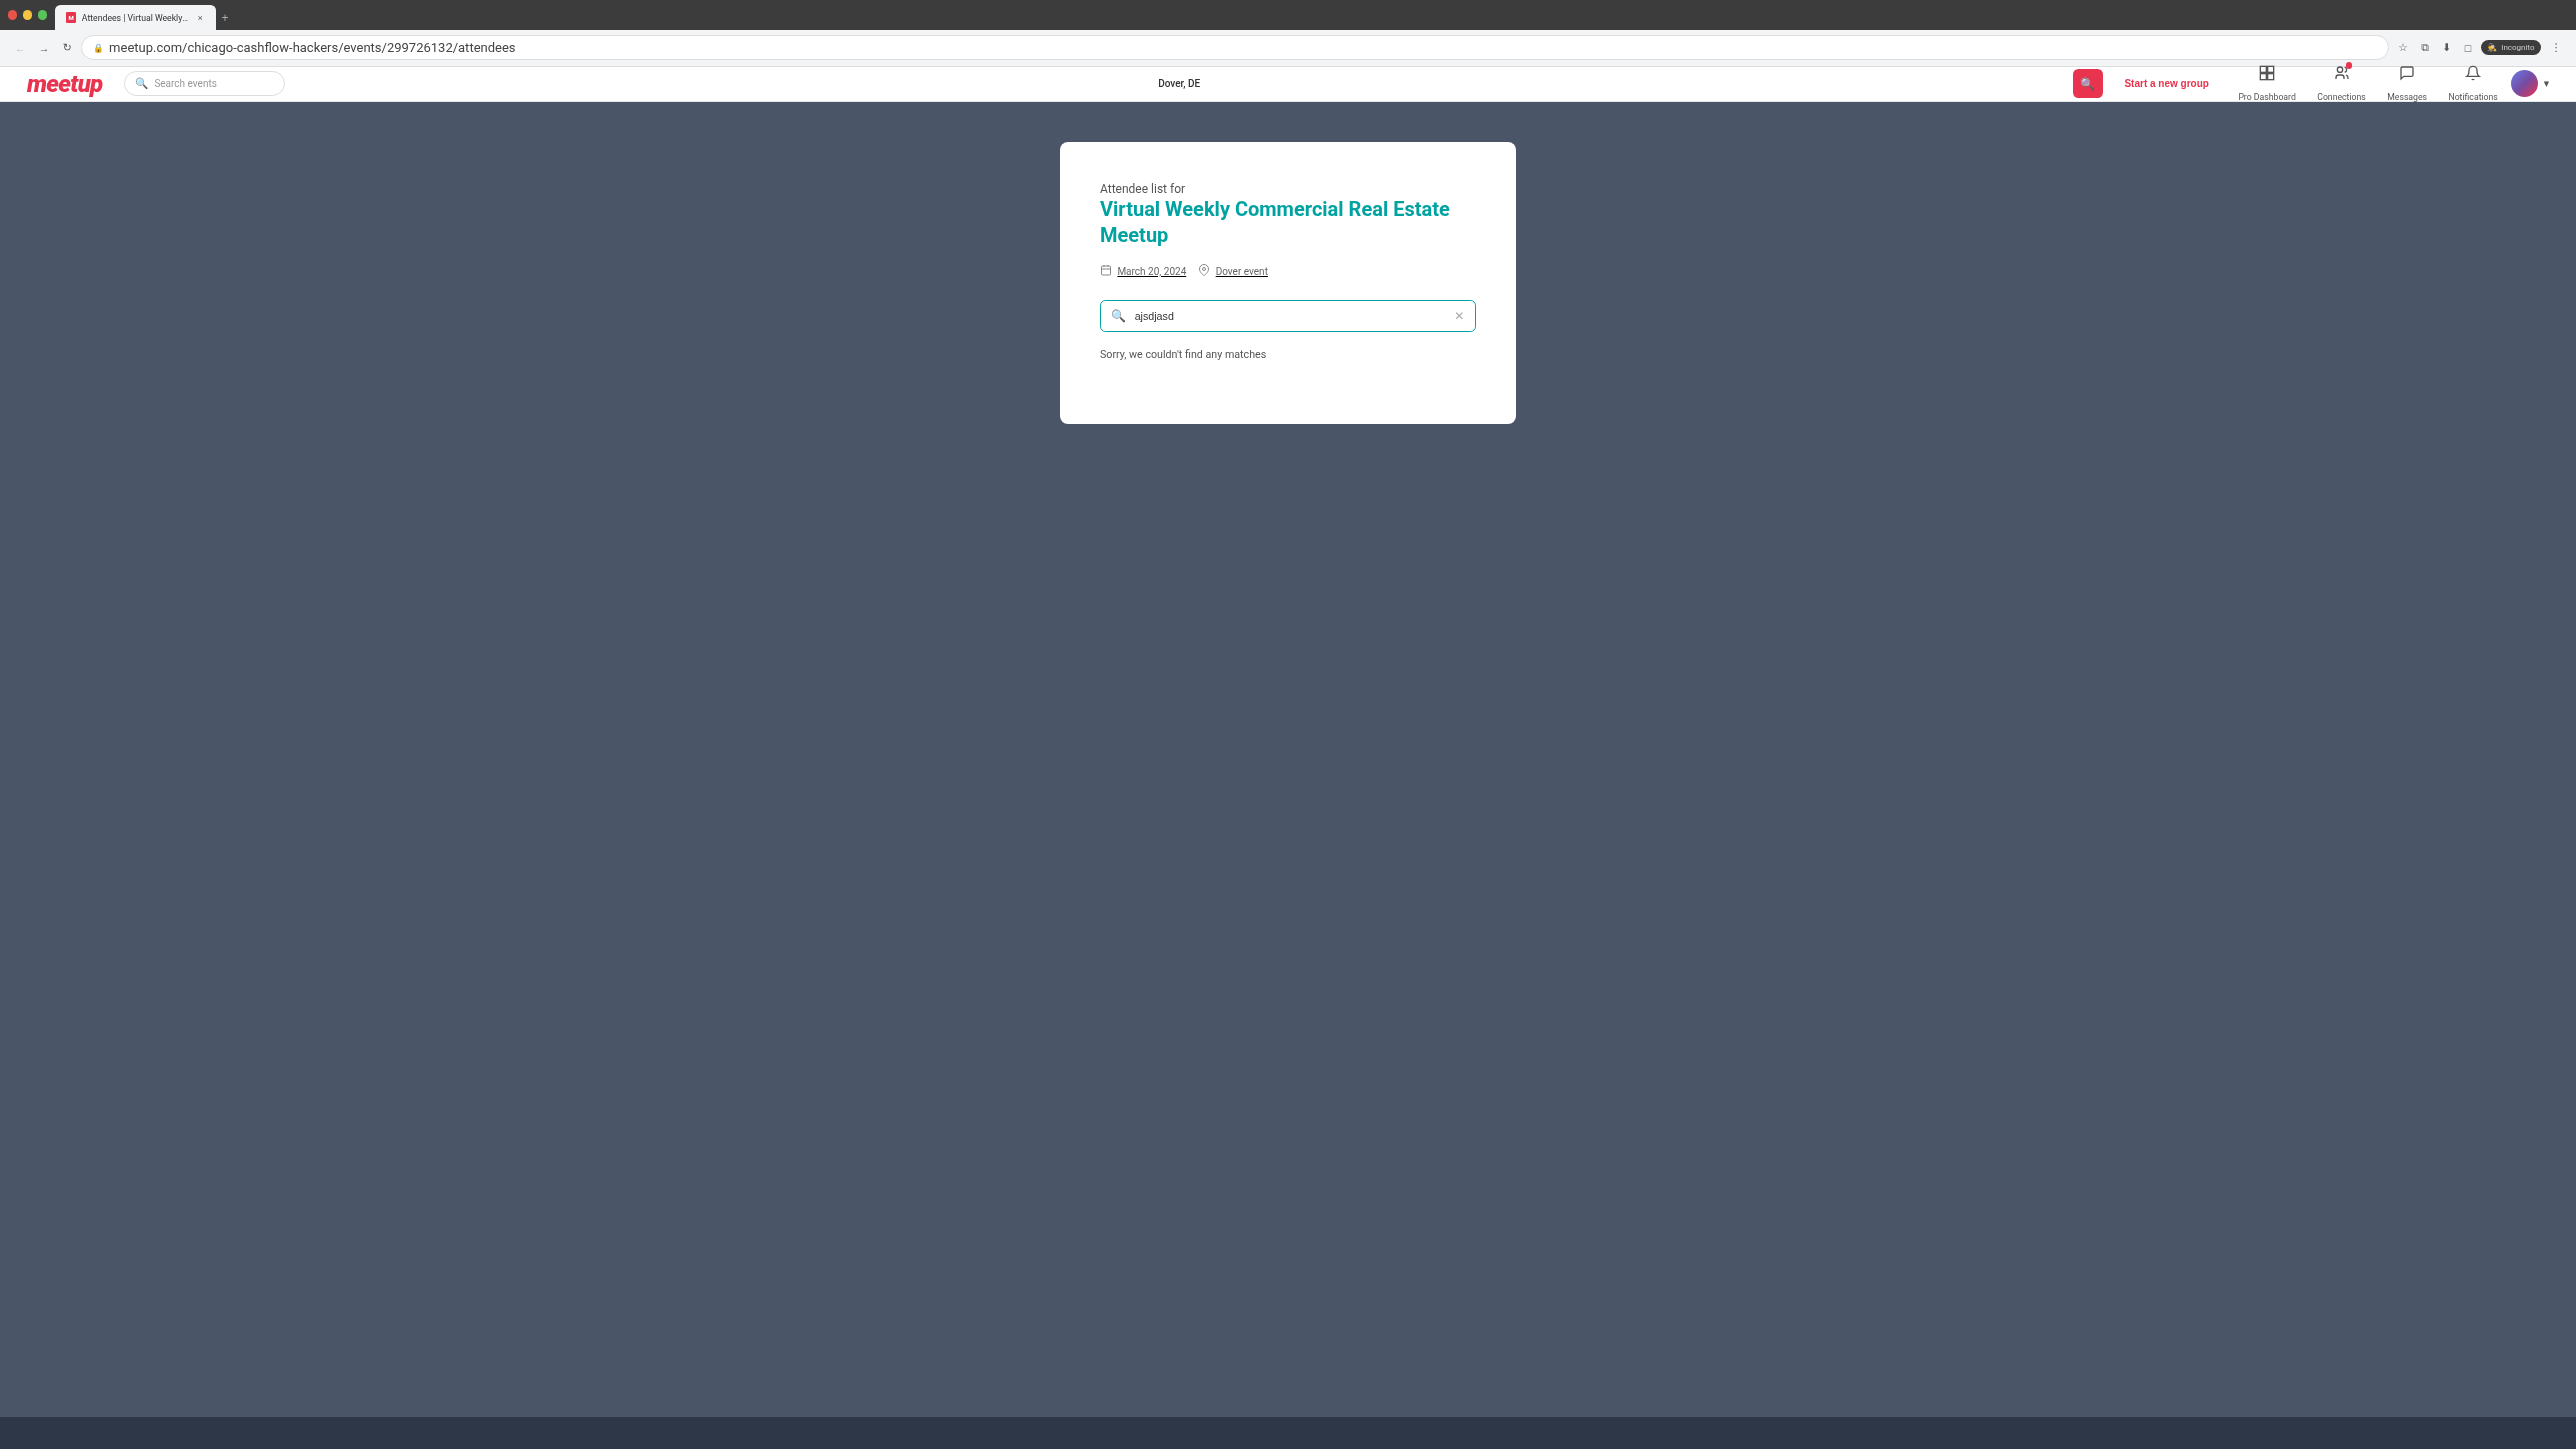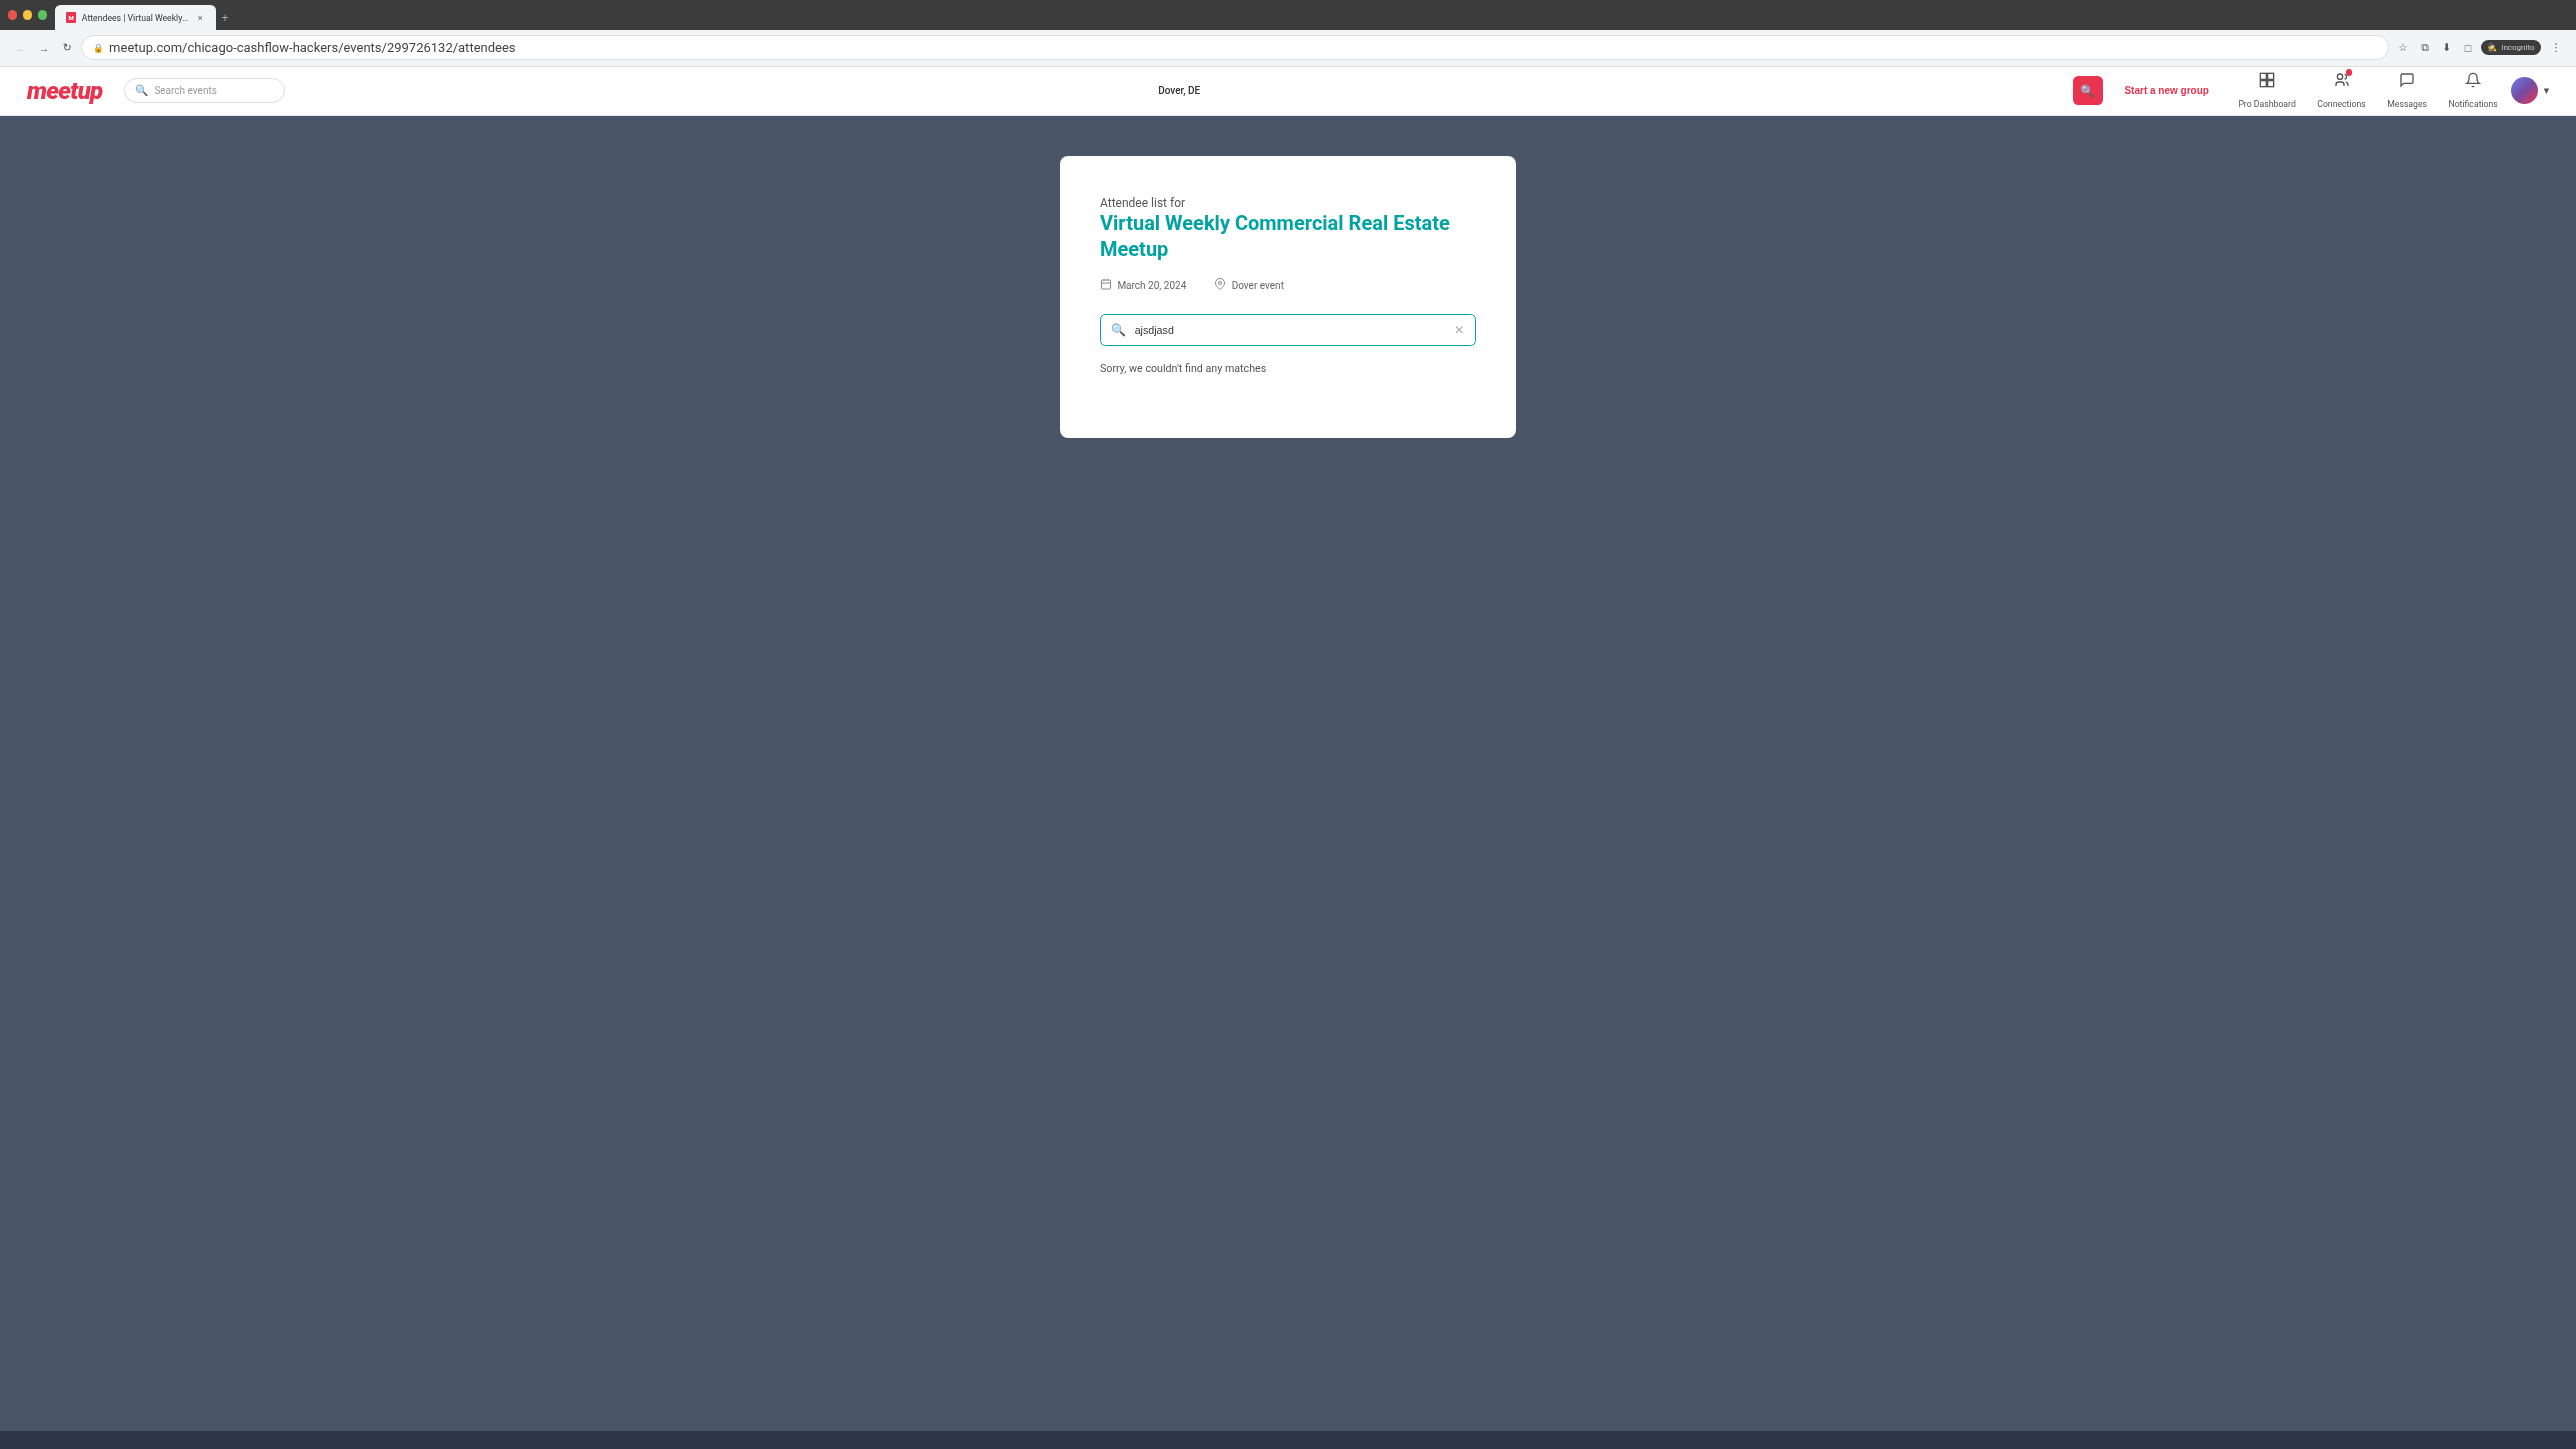--- a/index.html
+++ b/index.html
@@ -21,42 +21,42 @@
     .nav-bar { background: #f3f4f6; display: flex; align-items: center; padding: 5.4px 10.7px; gap: 5.4px; border-bottom: 0.7px solid #ddd; }
     .nav-btn { background: transparent; border: none; color: #555; cursor: pointer; padding: 4px; border-radius: 2.7px; font-size: 10.7px; }
     .nav-btn.disabled { color: #bbb; cursor: default; }
     .address-bar { flex: 1; background: white; border: 0.7px solid #ddd; border-radius: 13.4px; padding: 4px 10.7px; font-size: 9.4px; color: #333; display: flex; align-items: center; gap: 5.4px; }
     .address-bar-text { flex: 1; font-size: 13px; color: #444; }
     .nav-actions { display: flex; gap: 5.4px; align-items: center; }
     .nav-action-btn { background: transparent; border: none; color: #555; cursor: pointer; padding: 4px; border-radius: 2.7px; font-size: 10.7px; }
     .incognito-badge { background: #3c3c3c; color: #ccc; font-size: 8px; padding: 2.7px 6.7px; border-radius: 8px; display: flex; align-items: center; gap: 4px; }
 
     
-    .meetup-header { background: white; border-bottom: 0.7px solid #e5e7eb; padding: 0 27px; display: flex; align-items: center; gap: 21.5px; height: 49px; }
+    .meetup-header { background: white; border-bottom: 0.7px solid #e5e7eb; padding: 0 27px; display: flex; align-items: center; gap: 21.5px; height: 35px; }
     .meetup-logo { color: #e8344e; font-size: 24px; font-weight: 900; font-style: italic; letter-spacing: -0.7px; cursor: pointer; }
     .header-search { display: flex; align-items: center; gap: 5.4px; border: 0.7px solid #ddd; border-radius: 16px; padding: 5.4px 10.7px; min-width: 161px; cursor: pointer; }
     .header-search-icon { color: #888; font-size: 10.7px; }
     .header-search-text { color: #999; font-size: 10px; }
     .location-display { color: #333; font-size: 10px; font-weight: 500; flex: 1; text-align: center; }
     .search-btn { background: #e8344e; border: none; color: white; border-radius: 5.4px; width: 29.5px; height: 29.5px; font-size: 12px; cursor: pointer; display: flex; align-items: center; justify-content: center; }
     .start-group-btn { background: transparent; border: none; color: #e8344e; font-size: 10px; font-weight: 600; cursor: pointer; white-space: nowrap; }
     .header-nav { display: flex; align-items: center; gap: 5.4px; margin-left: auto; }
     .header-nav-item { display: flex; flex-direction: column; align-items: center; gap: 7px; padding: 5.4px 8px; cursor: pointer; color: #555; text-decoration: none; }
     .nav-icon { font-size: 14.8px; position: relative; }
     .nav-badge { position: absolute; top: -2.7px; right: -2.7px; background: #e8344e; color: white; border-radius: 50%; width: 6.7px; height: 6.7px; font-size: 5.4px; display: flex; align-items: center; justify-content: center; }
     .nav-label { font-size: 8.7px; color: #555; }
     .avatar { width: 27px; height: 27px; border-radius: 50%; overflow: hidden; cursor: pointer; }
     .avatar-img { width: 100%; height: 100%; background: linear-gradient(135deg, #667eea 0%, #764ba2 50%, #e8344e 100%); }
 
     
     .page-body { background: #4a5568; min-height: calc(100vh - 134px); display: flex; align-items: flex-start; justify-content: center; padding: 40px 13.4px; }
     .content-card { background: white; border-radius: 8px; padding: 40px; width: 100%; max-width: 456px; min-height: 282px; }
     .attendee-list-label { color: #555; font-size: 12px; }
     .event-title { color: #00a2a2; font-size: 20px; font-weight: 700; line-height: 1.3; margin-bottom: 16px; }
-    .event-meta { display: flex; align-items: center; gap: 28px; margin-bottom: 21.5px; }
+    .event-meta { display: flex; align-items: center; gap: 12px; margin-bottom: 21.5px; text-decoration: underline; }
     .meta-item { display: flex; align-items: center; gap: 5.4px; color: #666; font-size: 10px; }
     .meta-icon { font-size: 10.7px; color: #888; }
     .attendee-search-box { display: flex; align-items: center; border: 1.3px solid #00a2a2; border-radius: 5.4px; padding: 8px 10.7px; gap: 8px; margin-bottom: 16px; }
     .attendee-search-icon { color: #888; font-size: 12px; }
     .attendee-search-input { flex: 1; border: none; outline: none; font-size: 10.7px; color: #333; }
     .attendee-search-clear { color: #aaa; cursor: pointer; font-size: 12px; }
     .no-results { color: #555; font-size: 10.7px; }
 
     
     .footer-banner { background: #2d3748; padding: 27px; display: flex; align-items: center; justify-content: center; gap: 27px; }

